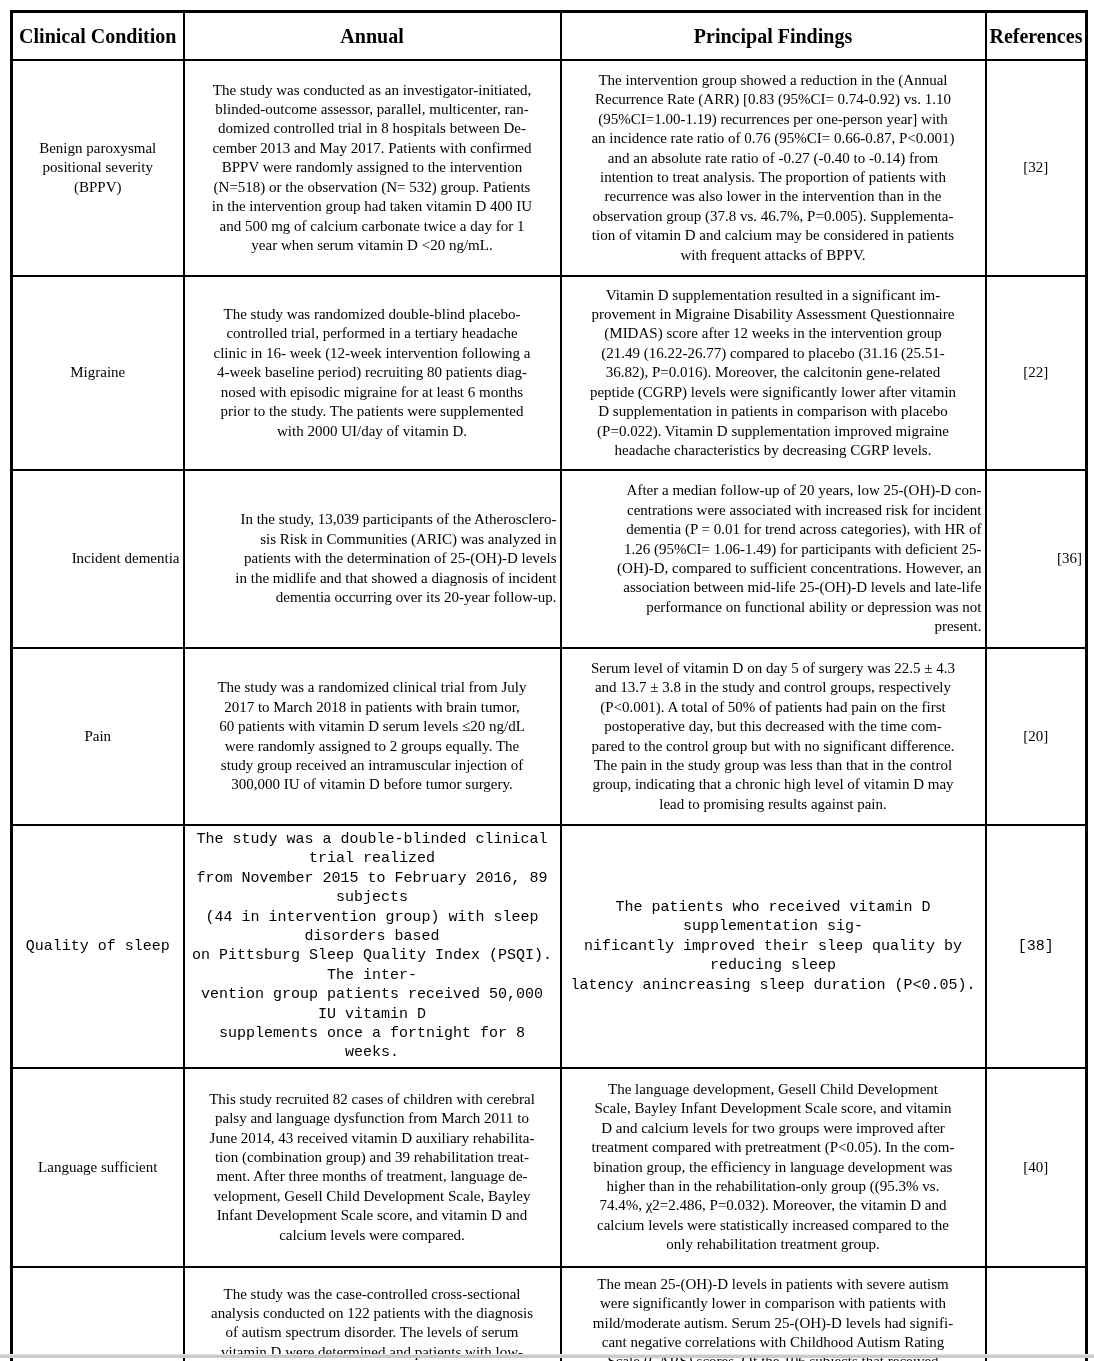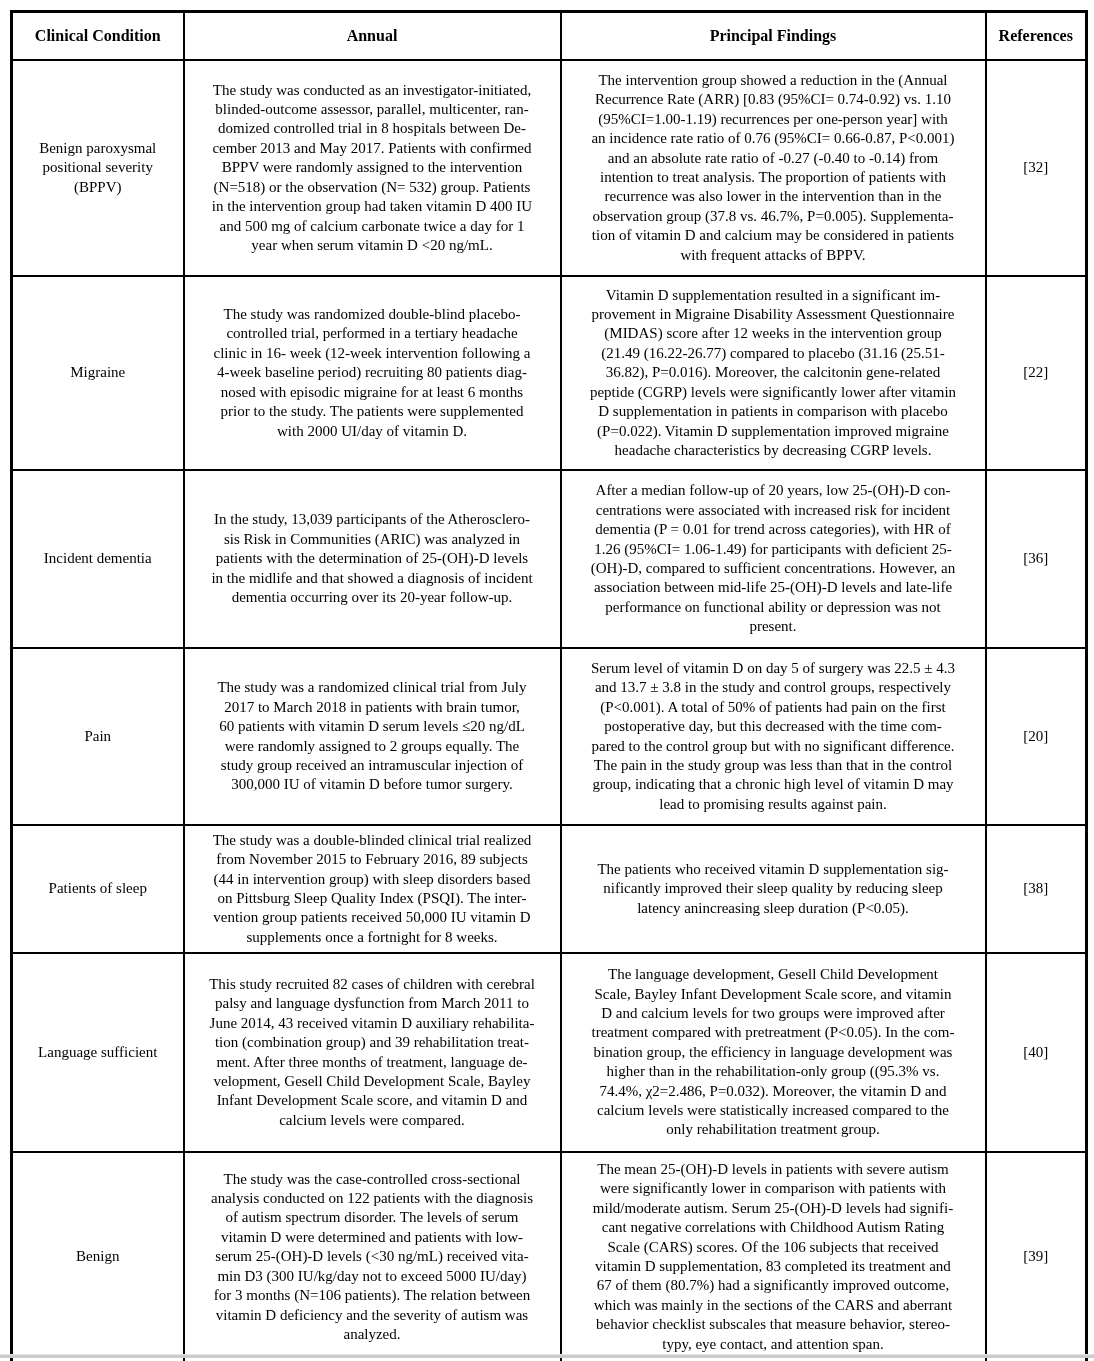--- a/index.html
+++ b/index.html
@@ -31,35 +31,35 @@
   col.c-find { width: 425px; }
   col.c-ref  { width: 101px; }
   th, td {
     border: 2px solid #000000;
     text-align: center;
     vertical-align: middle;
     padding: 4px 3px;
     overflow: hidden;
   }
   th {
-    font-size: 16px;
+    font-size: 20px;
     font-weight: bold;
     height: 38px;
     line-height: 1.2;
   }
   td {
     font-size: 15px;
     line-height: 19.4px;
     white-space: pre-line;
   }
   tr.r1 td { height: 206px; }
   tr.r2 td { height: 184px; }
-  tr.r3 td { height: 168px; }
+  tr.r3 td { height: 168px; text-align: right; }
   tr.r4 td { height: 167px; }
-  tr.r5 td { height: 118px; }
+  tr.r5 td { height: 118px; font-family: Liberation Mono, monospace; }
   tr.r6 td { height: 189px; }
   tr.r7 td { height: 200px; }
   .bottom-rule {
     position: absolute;
     left: 0;
     top: 1354px;
     width: 1094px;
     height: 3px;
     background: #c9cccf;
     border-top: 1px solid #e3e5e7;
@@ -160,21 +160,21 @@
 and 13.7 ± 3.8 in the study and control groups, respectively
 (P&lt;0.001). A total of 50% of patients had pain on the first
 postoperative day, but this decreased with the time com-
 pared to the control group but with no significant difference.
 The pain in the study group was less than that in the control
 group, indicating that a chronic high level of vitamin D may
 lead to promising results against pain.</td>
         <td>[20]</td>
       </tr>
       <tr class="r5">
-        <td>Patients of sleep</td>
+        <td>Quality of sleep</td>
         <td>The study was a double-blinded clinical trial realized
 from November 2015 to February 2016, 89 subjects
 (44 in intervention group) with sleep disorders based
 on Pittsburg Sleep Quality Index (PSQI). The inter-
 vention group patients received 50,000 IU vitamin D
 supplements once a fortnight for 8 weeks.</td>
         <td>The patients who received vitamin D supplementation sig-
 nificantly improved their sleep quality by reducing sleep
 latency anincreasing sleep duration (P&lt;0.05).</td>
         <td>[38]</td>

